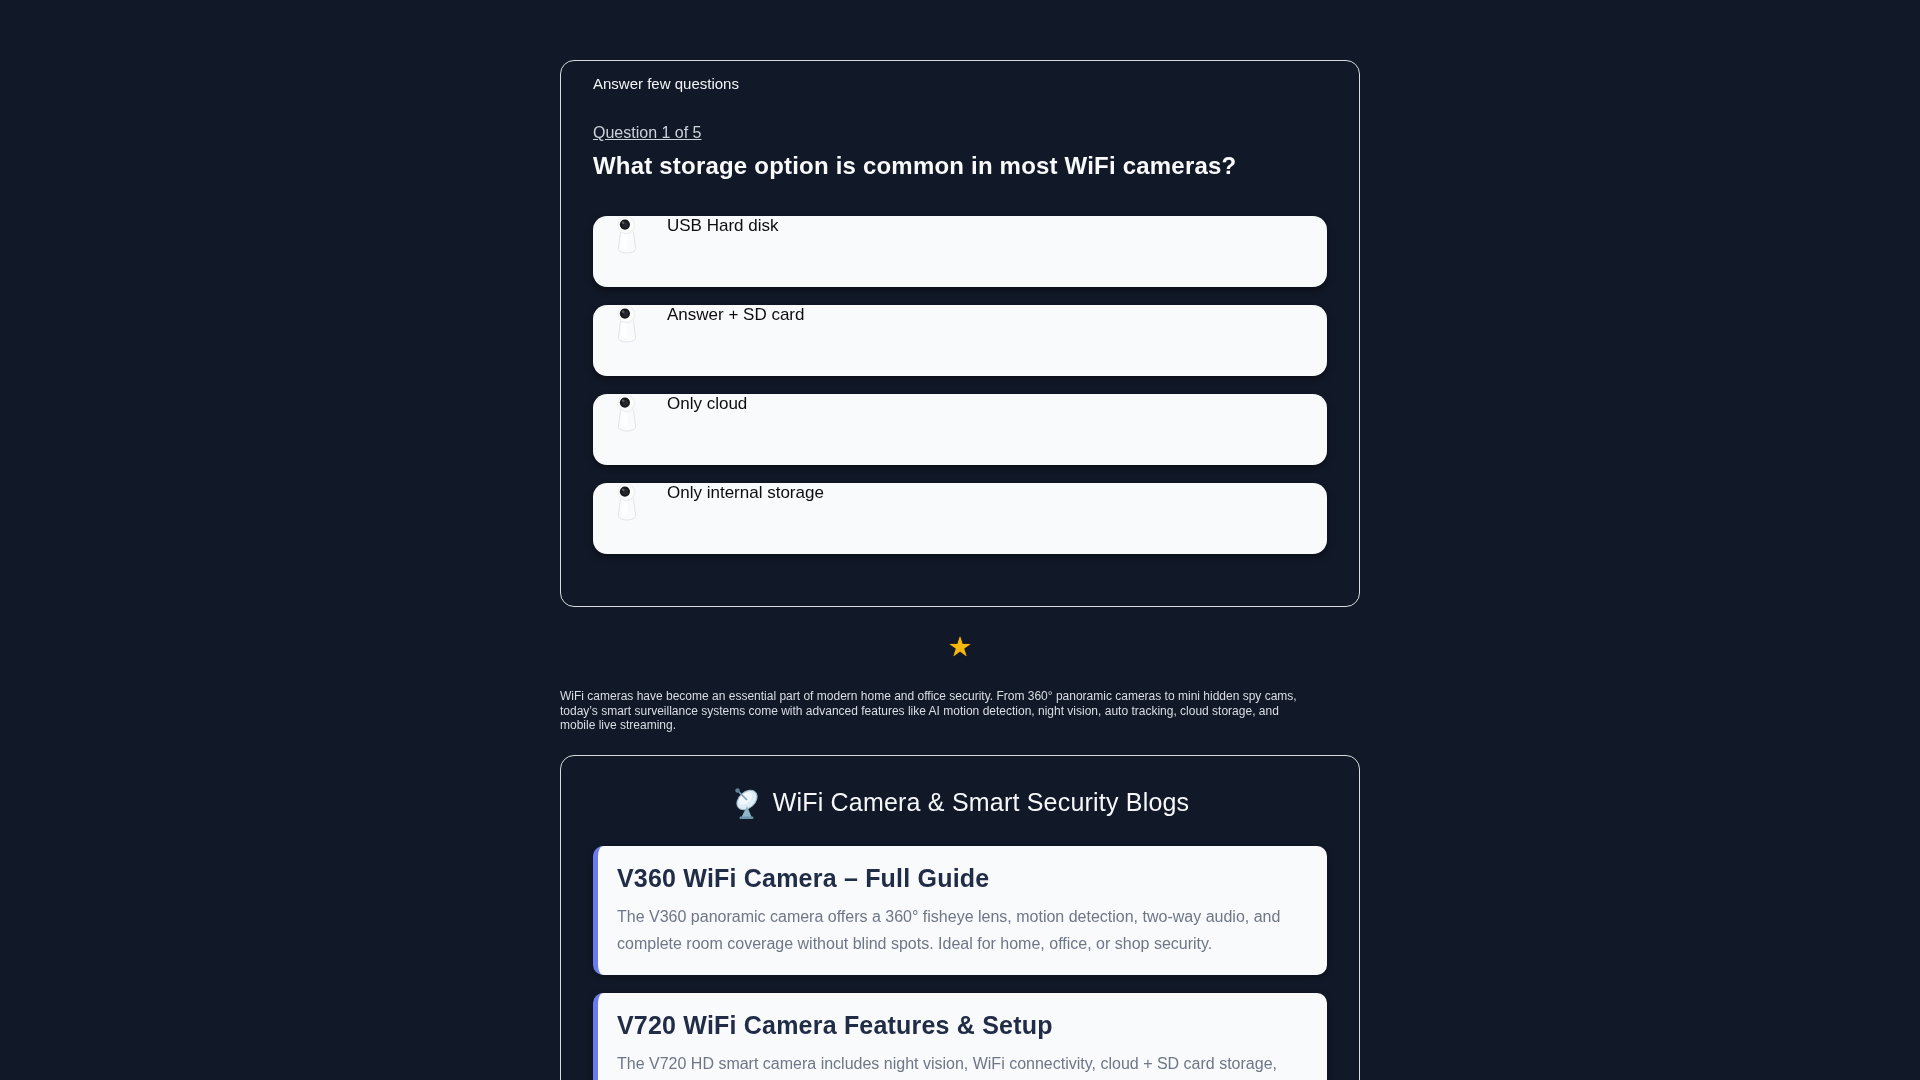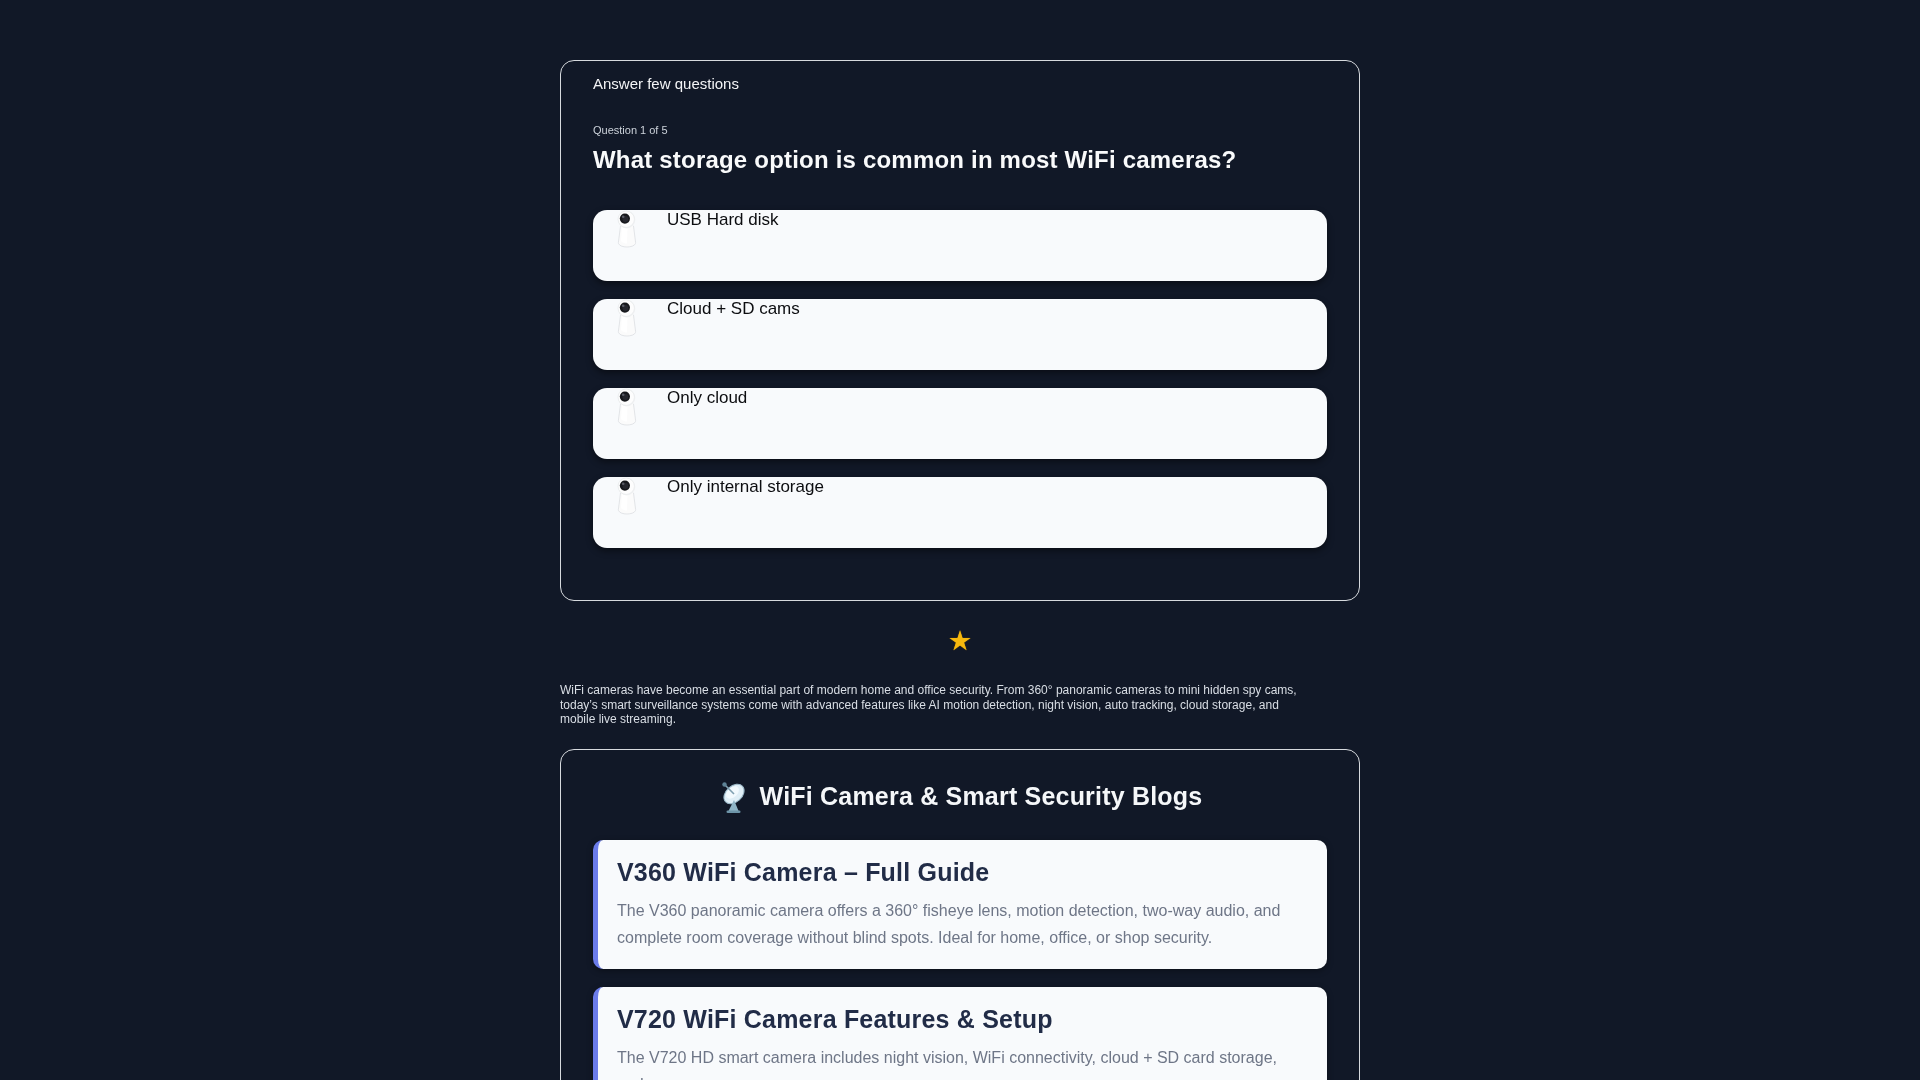--- a/index.html
+++ b/index.html
@@ -12,21 +12,21 @@
   .column { width: 800px; margin: 60px auto 0; }
 
   
   .quiz-card {
     border: 1px solid #d7dade;
     border-radius: 14px;
     padding: 14px 32px 52px;
     background: transparent;
   }
   .quiz-subtitle { color: #f3f4f6; font-size: 15px; }
-  .quiz-progress { color: #ccd2da; font-size: 11px; margin-top: 32px; }
+  .quiz-progress { color: #ccd2da; font-size: 16px; margin-top: 32px; text-decoration: underline; }
   .quiz-question { color: #f9fafb; font-size: 24px; font-weight: bold; margin-top: 10px; letter-spacing: .2px; }
   .options { margin-top: 36px; display: flex; flex-direction: column; gap: 18px; }
   .option {
     display: flex; align-items: flex-start;
     height: 71px; width: 100%;
     background: #f8fafc;
     border: none; border-radius: 14px;
     box-shadow: 0 3px 7px rgba(0,0,0,0.45);
     padding: 0 24px 0 20px;
     cursor: pointer;
@@ -51,21 +51,21 @@
   }
 
   
   .blogs-card {
     margin-top: 22px;
     border: 1px solid #d7dade;
     border-radius: 14px;
     padding: 30px 32px 40px;
   }
   .blogs-heading {
-    color: #f5f7f9; font-size: 25px; font-weight: bold;
+    color: #f5f7f9; font-size: 25px; font-weight: normal;
     display: flex; align-items: center; justify-content: center; gap: 10px;
     letter-spacing: .2px;
   }
   .dish-icon { width: 32px; height: 34px; }
   .blog-list { margin-top: 26px; display: flex; flex-direction: column; gap: 18px; }
   .blog-item {
     background: #f8fafc;
     border-left: 5px solid #6b7cea;
     border-radius: 10px;
     padding: 18px 24px 18px 19px;
@@ -111,21 +111,21 @@
       <button class="option">
         <svg class="cam-icon" viewBox="0 0 28 40">
             <use href="#cam"></use>
           </svg>
         <span class="option-label">USB Hard disk</span>
       </button>
       <button class="option">
         <svg class="cam-icon" viewBox="0 0 28 40">
             <use href="#cam"></use>
           </svg>
-        <span class="option-label">Cloud + SD cams</span>
+        <span class="option-label">Answer + SD card</span>
       </button>
       <button class="option">
         <svg class="cam-icon" viewBox="0 0 28 40">
             <use href="#cam"></use>
           </svg>
         <span class="option-label">Only cloud</span>
       </button>
       <button class="option">
         <svg class="cam-icon" viewBox="0 0 28 40">
             <use href="#cam"></use>

